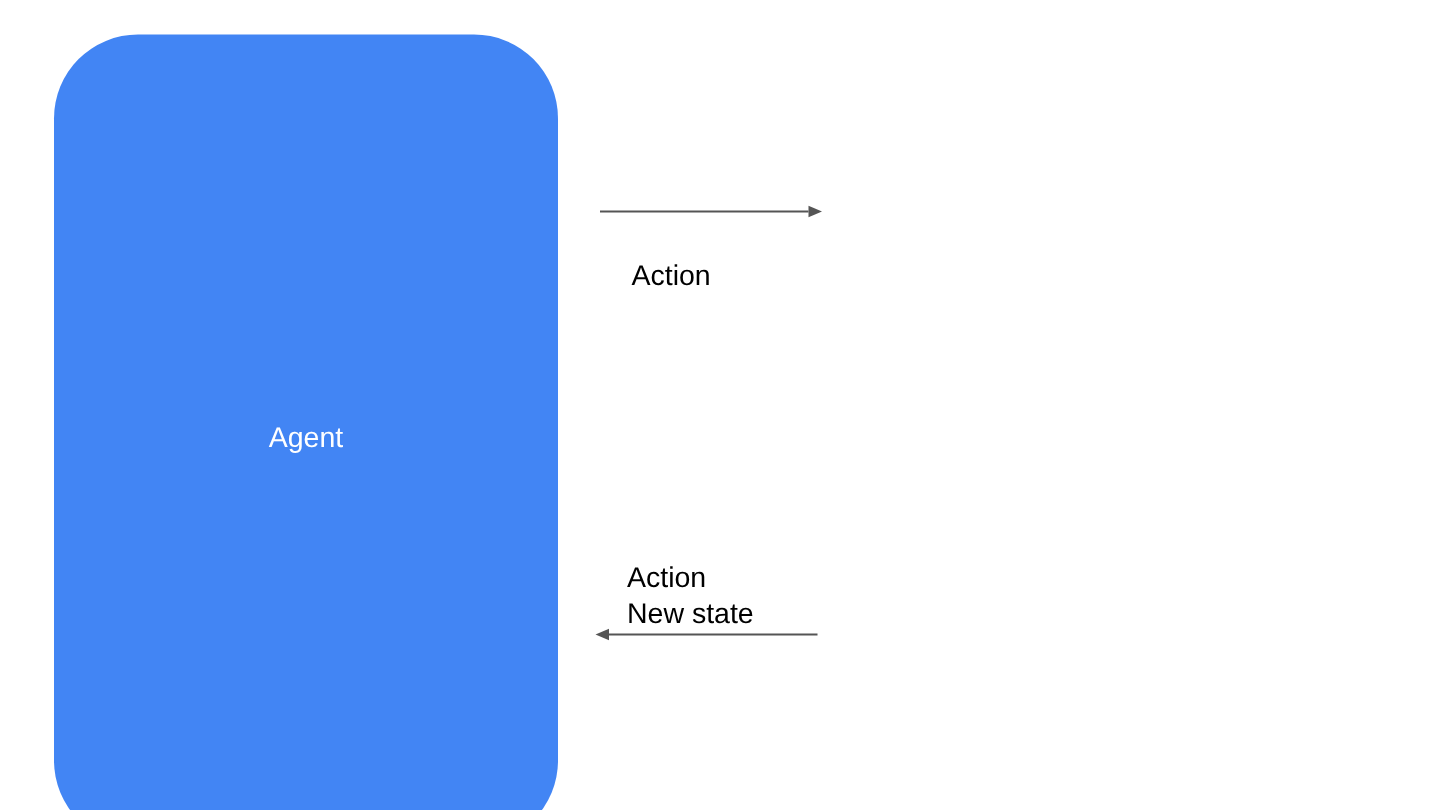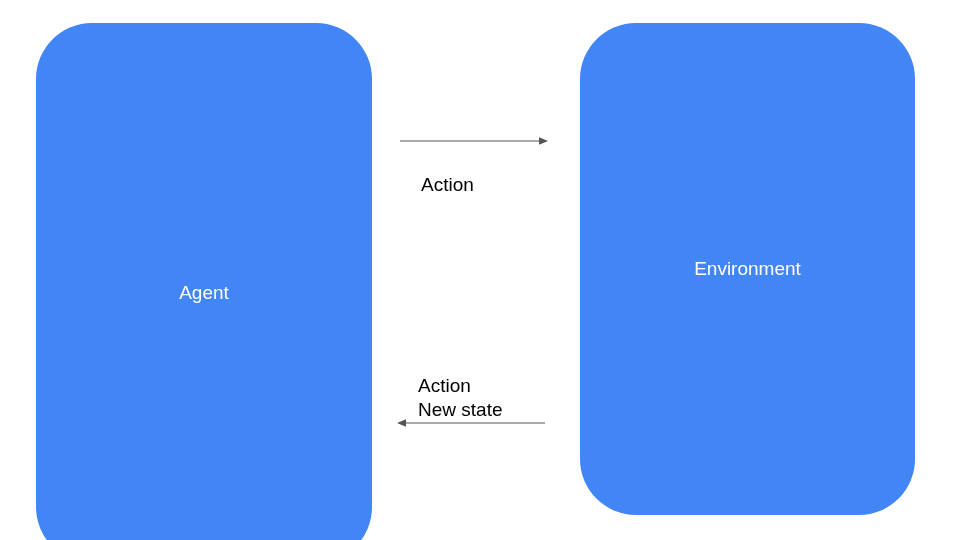--- a/index.html
+++ b/index.html
@@ -74,23 +74,20 @@
 </style>
 </head>
 <body>
 
 <div class="canvas">
 
   <div class="node node-agent" style="background-color: rgb(66, 133, 244);">
     <span class="node-label">Agent</span>
   </div>
 
-  <div class="node node-environment" style="background-color: rgb(66, 133, 244);">
-    <span class="node-label">Environment</span>
-  </div>
 
   <svg class="edge edge-action" viewBox="0 0 152 16">
     <line x1="2" y1="8" x2="141" y2="8" stroke-width="1.2" stroke="#555555"></line>
     <polygon points="141,4.2 150,8 141,11.8" fill="#555555"></polygon>
   </svg>
 
   <div class="edge-label label-action">Action</div>
 
   <div class="edge-label label-feedback">Action
 New state</div>

